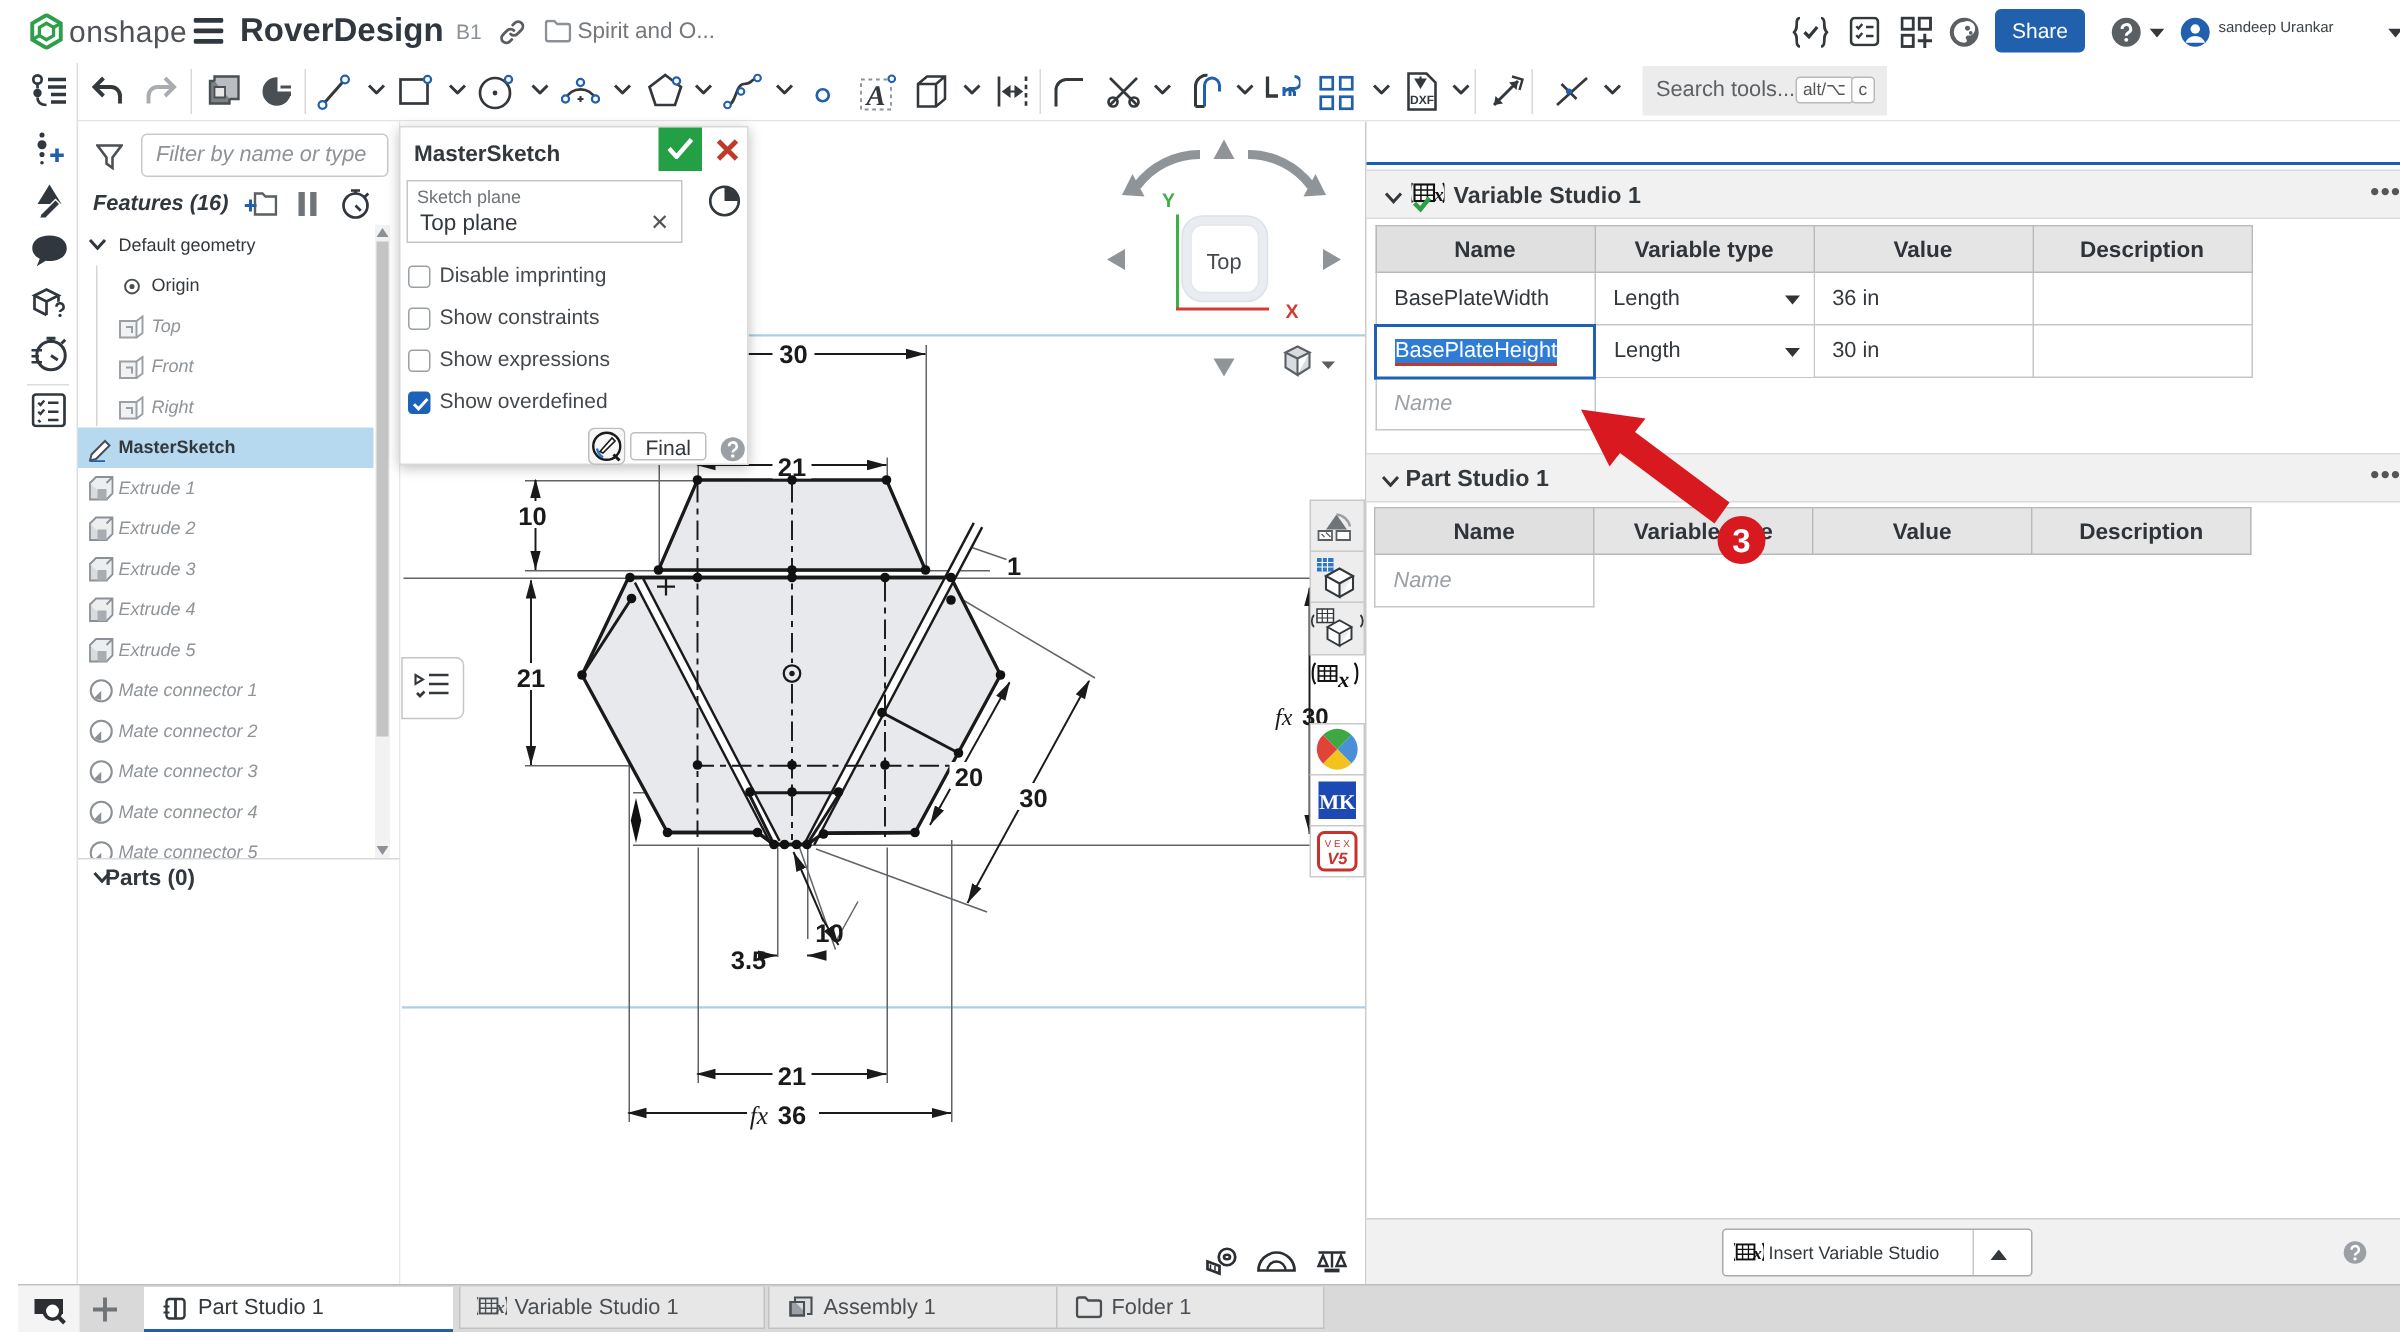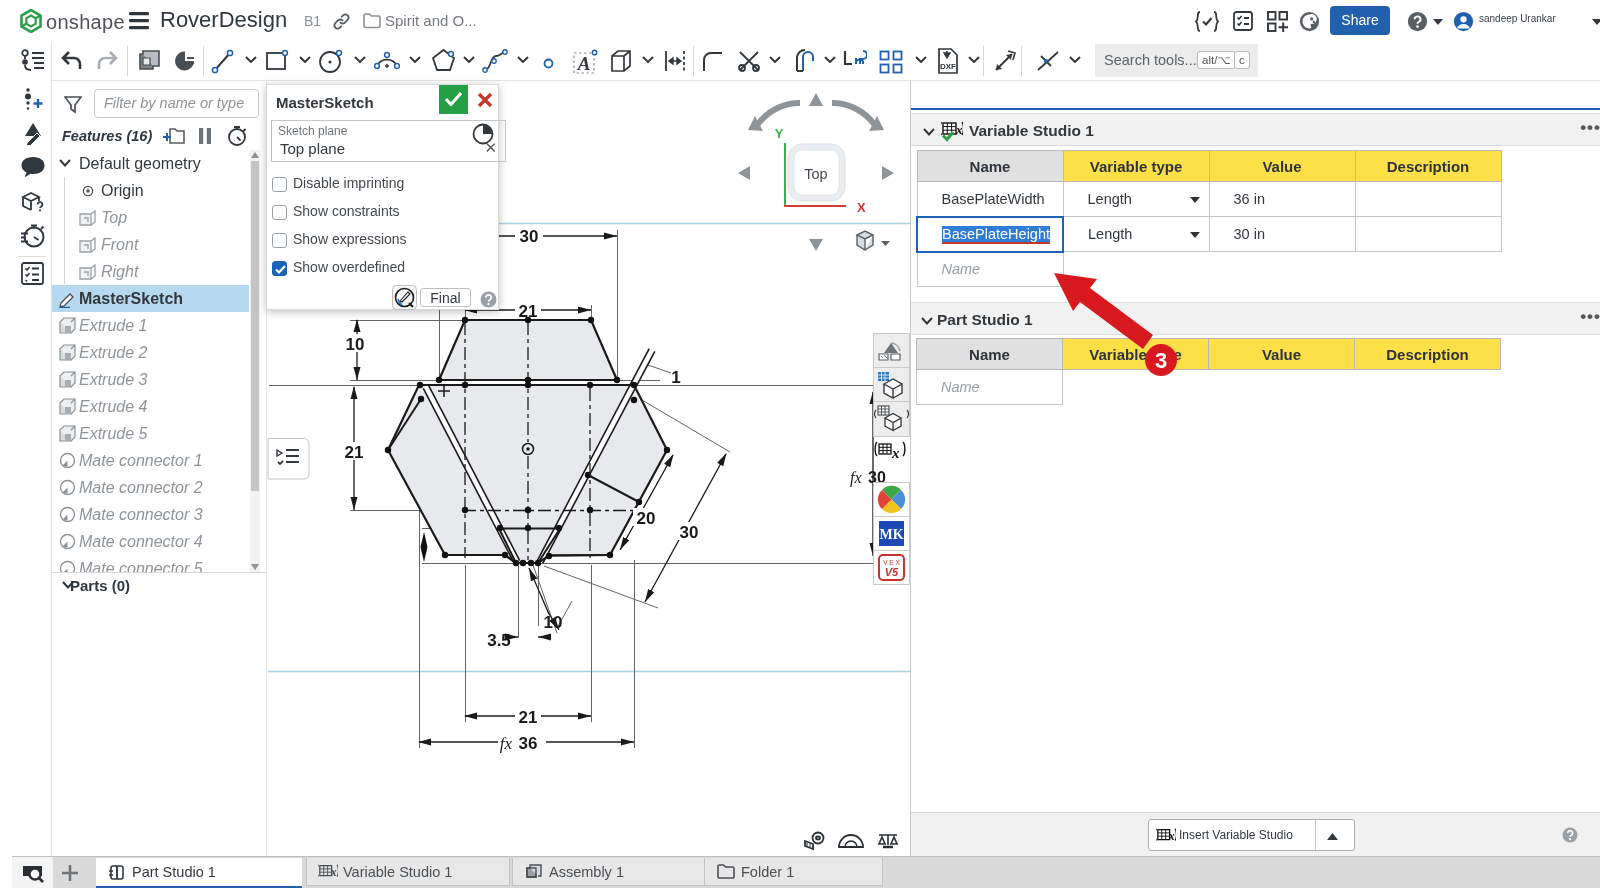--- a/index.html
+++ b/index.html
@@ -4,75 +4,75 @@
 <style>
 * { margin:0; padding:0; box-sizing:border-box; }
 html,body { width:1600px; height:888px; overflow:hidden; background:#fff;
   font-family:"Liberation Sans", sans-serif; }
 .abs { position:absolute; }
 #app { position:relative; width:1600px; height:888px; background:#fff;margin-left:12px; }
 
 
 #topbar { position:absolute; left:0; top:0; width:1600px; height:42px; background:#fff; }
 #topbar .brand { position:absolute; left:34px; top:11px; font-size:20px; color:#4f5358; letter-spacing:0.3px; }
-#topbar .doc { position:absolute; left:148px; top:7px; font-size:22px; font-weight:normal; color:#30373e; }
+#topbar .doc { position:absolute; left:148px; top:7px; font-size:22px; font-weight:bold; color:#30373e; }
 #topbar .ver { position:absolute; left:292px; top:13px; font-size:14px; color:#8b9196; }
 #topbar .fold { position:absolute; left:373px; top:12px; font-size:15px; color:#75797d; }
 #share { position:absolute; left:1318px; top:6px; width:60px; height:29px; background:#2160ac; border-radius:4px; color:#fff; font-size:14px; text-align:center; line-height:29px; }
 #user { position:absolute; left:1467px; top:13px; font-size:10px; color:#3c4146; }
 
 
 #toolbar { position:absolute; left:0; top:42px; width:1600px; height:39px; background:#fff; border-bottom:1px solid #e4e4e4; }
 #searchtools { position:absolute; left:1083px; top:2px; width:163px; height:33px; background:#ececec; color:#5c6166; font-size:14.5px; }
 #searchtools .st { position:absolute; left:9px; top:8px; }
 .kbd { display:inline-block; border:1px solid #b9b9b9; background:#fdfdfd; border-radius:3px; font-size:11.5px; color:#555; padding:0 4px; height:18px; line-height:17px; }
 
 
 #lstrip { position:absolute; left:0; top:42px; width:40px; height:814px; background:#fff; border-right:1px solid #e0e0e0; }
 
 
 #fpanel { position:absolute; left:40px; top:81px; width:215px; height:775px; background:#fff; border-right:1px solid #e8e8e8; }
 #filterbox { position:absolute; left:42px; top:8px; width:165px; height:29px; border:1px solid #c9c9c9; border-radius:4px; color:#8e9398; font-style:italic; font-size:14.5px; line-height:27px; padding-left:9px; }
 #fhead { position:absolute; left:10px; top:47px; font-size:14.5px; font-weight:bold; color:#30373e;font-style:italic; }
-.titem { position:absolute; left:0; width:197px; height:27px; font-size:16px; color:#33383d; line-height:27px; }
+.titem { position:absolute; left:0; width:197px; height:27px; font-size:12px; color:#33383d; line-height:27px; }
 .titem.gray { color:#8f9499; font-style:italic; }
 .titem .lbl { position:absolute; left:27px; top:0; }
 .titem .lbl2 { position:absolute; left:49px; top:0; }
 #parts { position:absolute; left:10px; top:497px; font-size:15px; font-weight:bold; color:#30373e; }
 
 
 #canvas { position:absolute; left:255px; top:81px; width:643px; height:775px; background:#fff; }
 
 
 #dlg { position:absolute; left:254px; top:84px; width:233px; height:226px; background:#fff; box-shadow:0 2px 8px rgba(0,0,0,0.25); border:1px solid #d8d8d8; }
 #dlg .ttl { position:absolute; left:9px; top:9px; font-size:15px; font-weight:bold; color:#33383d; }
 #dlg .ok { position:absolute; left:172px; top:0; width:29px; height:29px; background:#23a046; }
 #dlg .ex { position:absolute; left:206px; top:3px; width:24px; height:24px; }
-#skplane { position:absolute; left:4px; top:35px; width:235px; height:42px; border:1px solid #c5c5c5; }
+#skplane { position:absolute; left:4px; top:35px; width:184px; height:42px; border:1px solid #c5c5c5; }
 #skplane .l1 { position:absolute; left:6px; top:3px; font-size:12px; color:#6f7478; }
 #skplane .l2 { position:absolute; left:8px; top:19px; font-size:15px; color:#33383d; }
 #skplane .x { position:absolute; right:8px; top:18px; font-size:15px; color:#555; }
 .ckrow { position:absolute; left:5px; height:16px; font-size:14px; color:#44494e; }
 .ckbox { position:absolute; left:0; top:0; width:15px; height:15px; border:1px solid #9aa0a5; border-radius:3px; background:#fff; }
 .ckbox.on { background:#1c62b9; border-color:#1c62b9; }
 .ckrow .ct { position:absolute; left:21px; top:-2px; white-space:nowrap; }
 #finalbtn { position:absolute; left:153px; top:203px; width:51px; height:19px; border:1px solid #bfbfbf; border-radius:3px; font-size:14px; color:#33383d; text-align:center; line-height:18px; background:#fff; }
 
 
 #rpanel { position:absolute; left:898px; top:81px; width:702px; height:775px; background:#fff; border-left:1px solid #ccc; }
 #vtabhd { position:absolute; left:0; top:0; width:702px; height:28px; }
 #vtabhd .t { position:absolute; left:0; width:702px; top:7px; text-align:center; color:#1b5fae; font-weight:bold; font-size:15px; }
 #vtabhd .ul { position:absolute; left:0; top:27px; width:702px; height:2px; background:#1b5fae; }
 .sechdr { position:absolute; left:0; width:702px; height:33px; background:#f1f1f1; border-top:1px solid #dcdcdc; border-bottom:1px solid #dcdcdc; }
 .sechdr .tx { position:absolute; top:8px; font-size:15.5px; font-weight:bold; color:#33383d; }
 .sechdr .dots { position:absolute; right:12px; top:4px; font-size:17px; font-weight:bold; color:#555; letter-spacing:1px; }
 table.vt { position:absolute; border-collapse:collapse; font-size:14.5px; color:#33383d; }
-table.vt th { width:146px; height:31px; background:#fde047; border:1px solid #b9b9b9; font-size:15px; color:#2f343a; font-weight:bold; }
+table.vt th { width:146px; height:31px; background:#e5e5e5; border:1px solid #b9b9b9; font-size:15px; color:#2f343a; font-weight:bold; }
 table.vt th:first-child { background:#e0e0e0; }
-table.vt td { width:146px; height:35px; background:#fff; border:1px solid #c6c6c6; padding:0 0 0 24px; }
+table.vt td { width:146px; height:35px; background:#fff; border:1px solid #c6c6c6; padding:0 0 0 12px; }
 .ph { color:#9aa0a5; font-style:italic; }
 .caret-d { display:inline-block; width:0; height:0; border-left:5px solid transparent; border-right:5px solid transparent; border-top:6px solid #333; }
 #insbar { position:absolute; left:0; top:731px; width:702px; height:44px; background:#f1f1f1; border-top:1px solid #cfcfcf; }
 #insbtn { position:absolute; left:237px; top:6px; width:207px; height:32px; background:#fff; border:1px solid #ababab; border-radius:3px; }
 #insbtn .t { position:absolute; left:30px; top:8px; font-size:12px; color:#33383d; }
 
 
 #tabbar { position:absolute; left:0; top:856px; width:1600px; height:32px; background:#d9d9d9; border-top:1px solid #bdbdbd; }
 .btab { position:absolute; top:1px; height:28px; font-size:14.5px; color:#4a4f54; line-height:28px; }
 .btab.active { background:#fff; border-bottom:3px solid #2160ac; color:#33383d; height:31px; }

